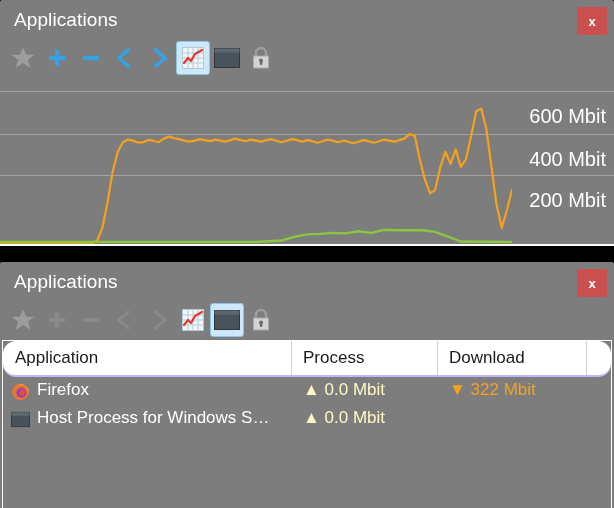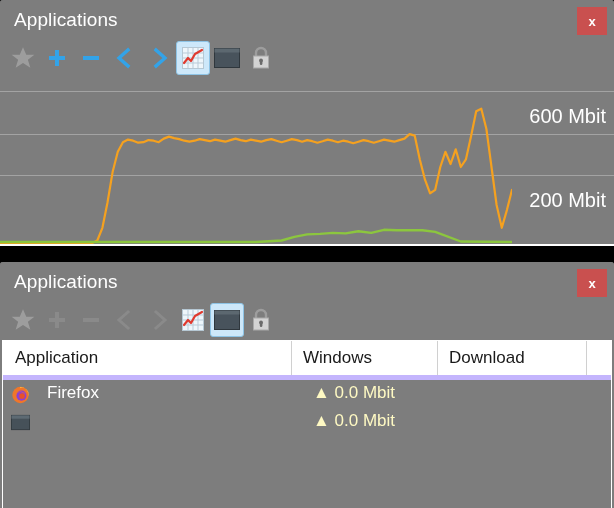--- a/index.html
+++ b/index.html
@@ -150,21 +150,22 @@
     height: 204px;
     background: #7d7d7d;
     border: 1px solid #ffffff;
     box-sizing: border-box;
     overflow: hidden;
   }
   .thead {
     position: relative;
     height: 34px;
     background: #ffffff;
-    border-bottom: 5px solid #c4b5fd;
+    border-bottom: 2px solid #c4b5fd;
+    border-radius: 13px;
   }
   .th {
     position: absolute;
     top: 7px;
     font-size: 17px;
     color: #1a1a1a;
     white-space: nowrap;
   }
   .col-sep {
     position: absolute;
@@ -175,21 +176,20 @@
   }
   .trow {
     position: relative;
     height: 28px;
   }
   .cell {
     position: absolute;
     top: 3px;
     font-size: 17px;
     white-space: nowrap;
-    margin-left: 10px;
   }
   .cell.app { color: #ffffff; left: 34px; max-width: 250px; overflow: hidden; text-overflow: ellipsis; }
   .cell.up { color: #fef9c3; left: 300px; }
   .cell.down { color: #f5a11f; left: 446px; }
   .row-icon {
     position: absolute;
     left: 8px;
     top: 5px;
     width: 19px;
     height: 19px;
@@ -272,20 +272,21 @@
         </svg>
       </div>
     </div>
 
     <div class="graph-area">
       <div class="gridline" style="top:13px"></div>
       <div class="gridline" style="top:56px"></div>
       <div class="gridline" style="top:97px"></div>
 
       <div class="axis-label" style="top:13px">600 Mbit</div>
+      <div class="axis-label" style="top:56px">400 Mbit</div>
       <div class="axis-label" style="top:97px">200 Mbit</div>
 
       <svg class="graph-svg" id="graph-svg" width="512" height="168" viewBox="0 0 512 168">
         <polyline id="series-download" fill="none" stroke="#f5a11f" stroke-width="2.2" stroke-linejoin="round" stroke-linecap="round" points="0.0,165.0 92.2,165.0 97.3,162.5 102.4,149.8 107.5,124.5 112.6,94.1 117.8,73.8 122.9,64.2 128.0,61.6 133.1,62.7 138.2,64.7 143.4,64.2 148.5,62.1 153.6,62.7 158.7,64.2 163.8,60.6 169.0,58.6 174.1,60.1 179.2,61.1 184.3,62.7 189.4,63.7 194.6,62.7 199.7,61.1 204.8,62.1 209.9,63.2 215.0,61.6 220.2,62.7 225.3,63.7 230.4,62.1 235.5,60.6 240.6,62.1 245.8,63.2 250.9,61.6 256.0,62.7 261.1,63.7 266.2,62.1 271.4,61.1 276.5,62.7 281.6,64.2 286.7,62.7 291.8,61.1 297.0,62.1 302.1,63.7 307.2,62.1 312.3,63.2 317.4,64.7 322.6,63.2 327.7,61.6 332.8,62.7 337.9,64.2 343.0,62.7 348.2,63.7 353.3,65.2 358.4,63.7 363.5,62.1 368.6,63.2 373.8,64.7 378.9,63.2 384.0,61.6 389.1,62.7 394.2,63.7 399.4,62.1 404.5,60.6 409.6,56.1 414.7,57.6 419.8,81.4 425.0,101.7 430.1,115.3 435.2,111.8 440.3,89.0 445.4,73.8 450.6,86.0 455.7,71.3 460.8,89.0 465.9,81.4 471.0,58.6 476.2,33.3 481.3,30.7 486.4,51.0 491.5,89.0 496.6,127.0 501.8,149.8 506.9,132.1 512.0,111.8"></polyline>
         <polyline id="series-upload" fill="none" stroke="#8cc63e" stroke-width="2.4" stroke-linejoin="round" stroke-linecap="round" points="0.0,164.0 256.0,164.0 281.6,162.5 294.4,158.9 307.2,156.4 320.0,155.9 332.8,154.9 345.6,155.4 358.4,153.3 371.2,154.9 384.0,151.8 396.8,152.3 409.6,152.3 422.4,152.3 435.2,153.9 460.8,163.5 512.0,164.0"></polyline>
       </svg>
 
       <div class="baseline"></div>
     </div>
 
@@ -352,42 +353,44 @@
           <rect x="3.5" y="10" width="15" height="12" fill="#d3d3d3" stroke="#a9a9a9"></rect>
           <rect x="9.8" y="13.5" width="2.6" height="5.5" rx="1.2" fill="#6b6b6b"></rect>
           <circle cx="11" cy="14.5" r="1.9" fill="#6b6b6b"></circle>
         </svg>
       </div>
     </div>
 
     <div class="table-wrap">
       <div class="thead">
         <div class="th" style="left:12px">Application</div>
-        <div class="th" style="left:300px">Windows</div>
+        <div class="th" style="left:300px">Process</div>
         <div class="th" style="left:446px">Download</div>
         <div class="col-sep" style="left:288px"></div>
         <div class="col-sep" style="left:434px"></div>
         <div class="col-sep" style="left:583px"></div>
       </div>
 
       <div class="trow">
         <svg class="row-icon" viewBox="0 0 20 20">
           <circle cx="10" cy="10.5" r="8.6" fill="#f0762a"></circle>
           <path d="M10 2.2 a8.6 8.6 0 0 1 8.4 9.8 a7.2 7.2 0 0 0 -9.4 -8.6 z" fill="#ffbd3f"></path>
           <circle cx="11" cy="11.2" r="5.3" fill="#8d3fd0"></circle>
           <path d="M6.4 9 a5.3 5.3 0 0 1 9.2 1.6 a6 6 0 0 0 -9.2 -1.6 z" fill="#f0762a"></path>
           <circle cx="11.6" cy="11.6" r="3" fill="#e8512a"></circle>
         </svg>
         <div class="cell app">Firefox</div>
         <div class="cell up">▲ 0.0 Mbit</div>
+        <div class="cell down">▼ 322 Mbit</div>
       </div>
 
       <div class="trow">
         <svg class="row-icon" viewBox="0 0 20 20">
           <rect x="0.5" y="2.5" width="19" height="15" fill="#465159" stroke="#333b41"></rect>
           <rect x="0.5" y="2.5" width="19" height="3.5" fill="#5d6a73"></rect>
         </svg>
+        <div class="cell app">Host Process for Windows S…</div>
         <div class="cell up">▲ 0.0 Mbit</div>
       </div>
     </div>
   </div>
 
 </div>
 
 </body></html>

